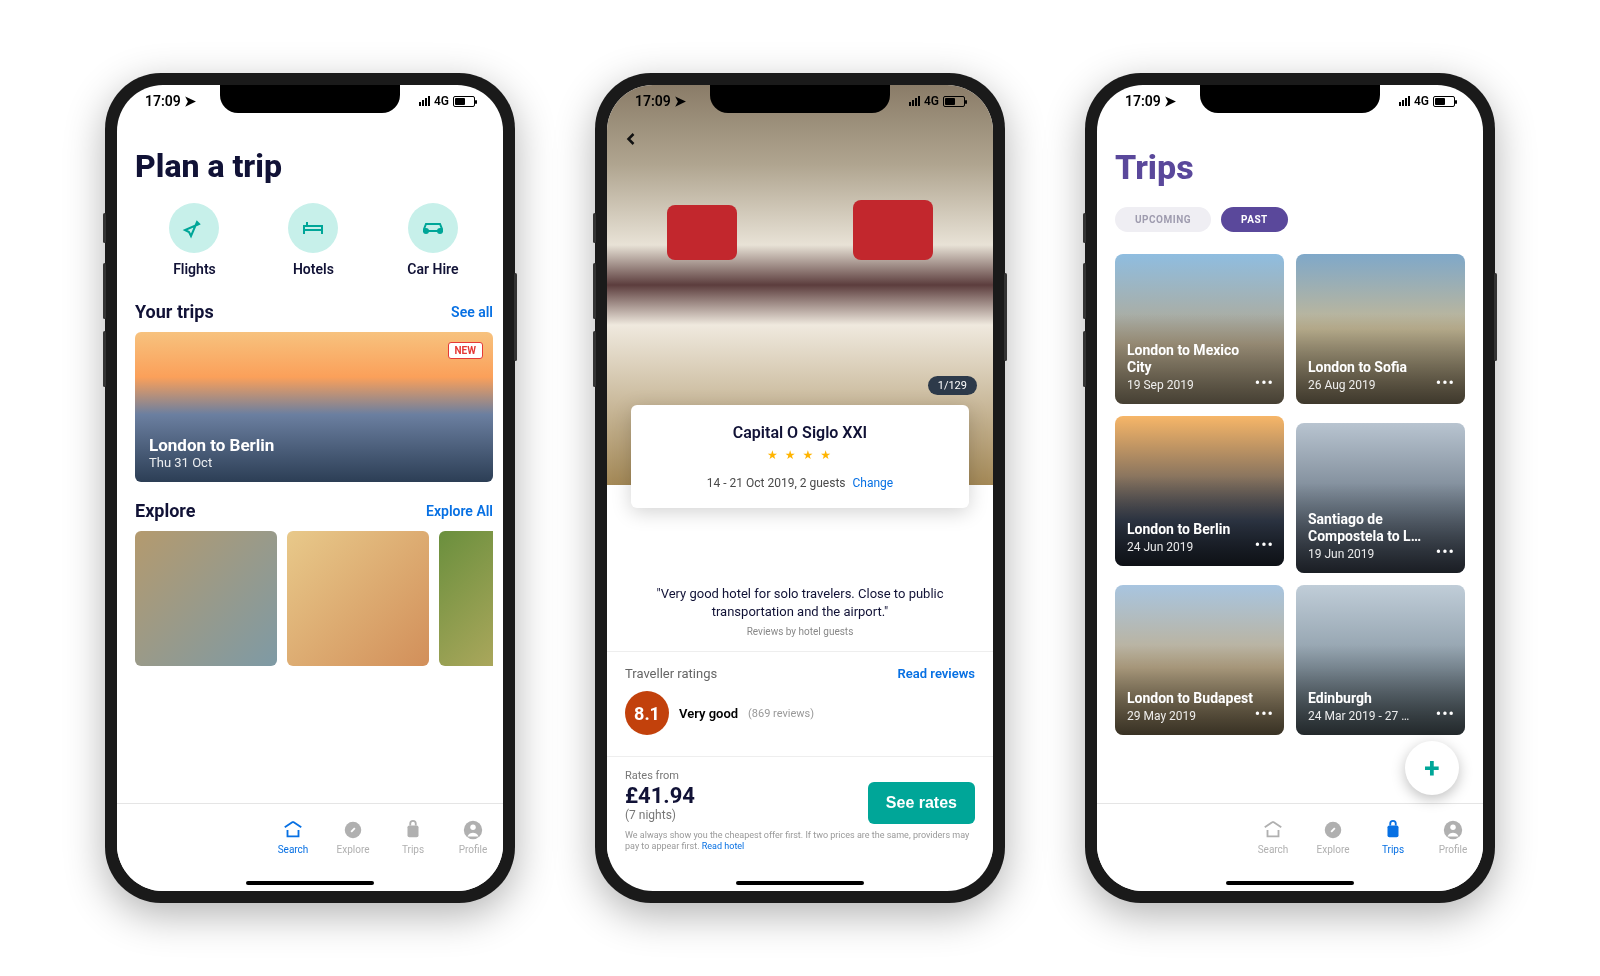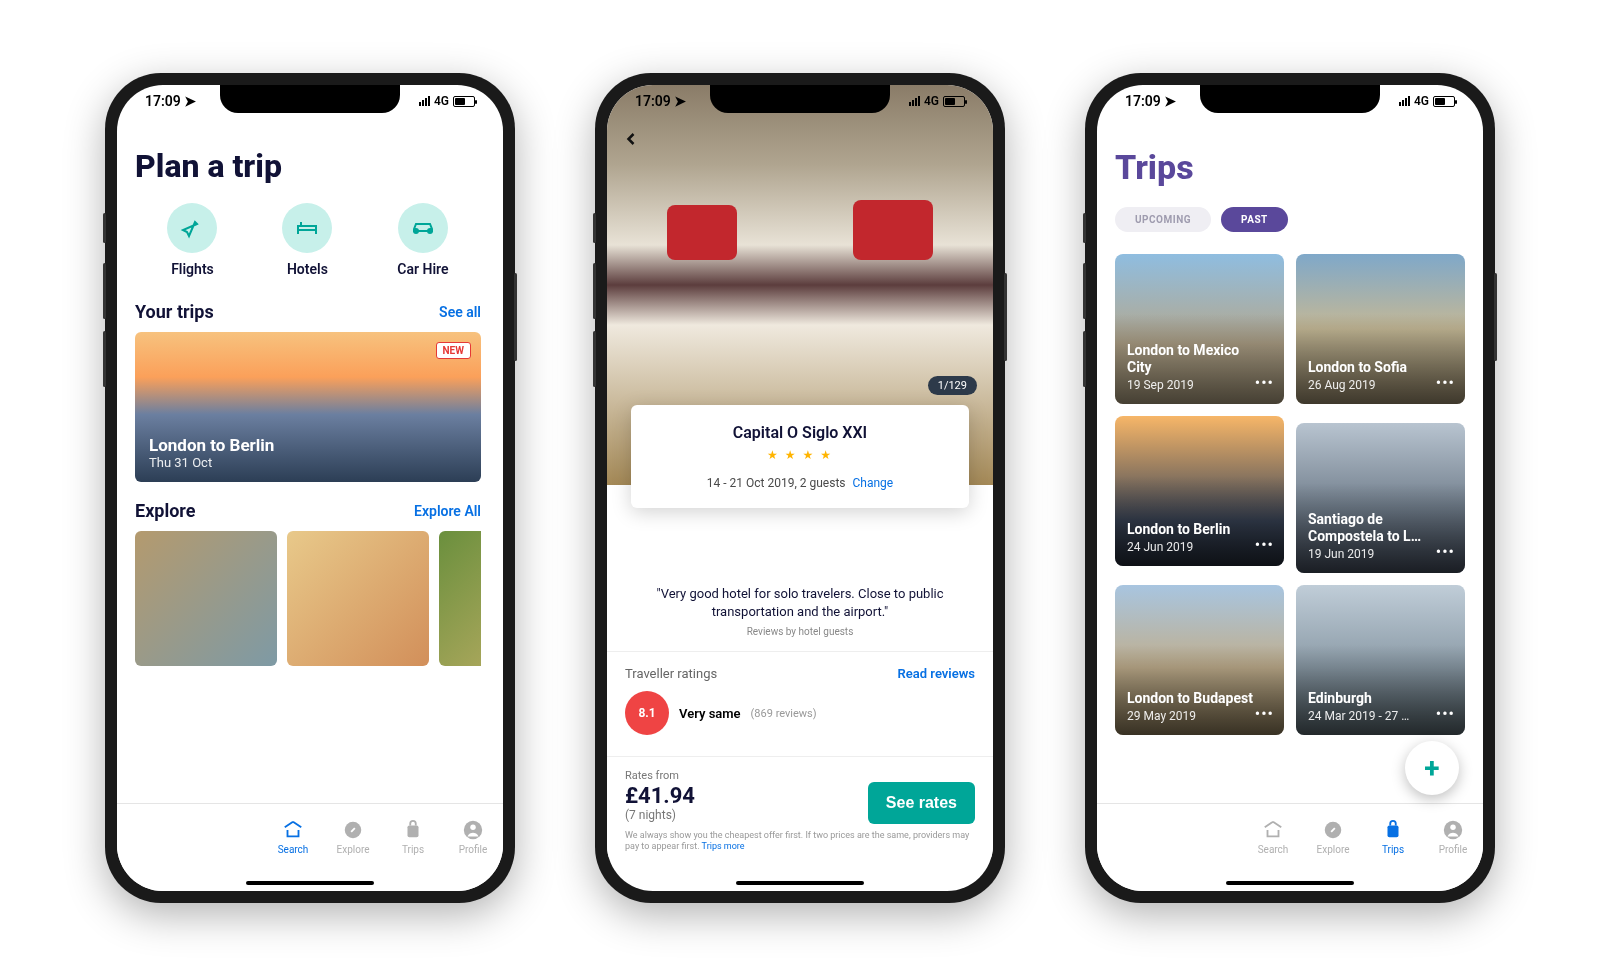--- a/index.html
+++ b/index.html
@@ -77,21 +77,21 @@
     position:absolute; bottom:0; left:0; right:0;
     height:88px; background:#fff;
     border-top:1px solid #e5e5e5;
     display:flex; justify-content:flex-end; align-items:flex-start;
     padding-top:15px;
     z-index:30;
   }
   .tab-item { display:flex; flex-direction:column; align-items:center; gap:3px; font-size:10px; color:#b0b0b0; width:60px; }
   .tab-item.active { color:#0770e3; }
   .tab-icon { width:22px; height:22px; display:flex; align-items:center; justify-content:center; }
-  .content1 { padding:62px 22px 0 18px; }
+  .content1 { padding:62px 10px 0 18px; }
   .h1 { font-size:32px; font-weight:800; color:#111236; margin-bottom:18px; }
   .cat-row { display:flex; justify-content:space-around; margin-bottom:24px; }
   .cat { display:flex; flex-direction:column; align-items:center; gap:8px; }
   .cat-circle { width:50px; height:50px; border-radius:50%; background:#c7f0ea; display:flex; align-items:center; justify-content:center; }
   .cat-label { font-size:14px; font-weight:600; color:#111236; }
   .section-head { display:flex; justify-content:space-between; align-items:center; margin:10px 0; }
   .section-head h3 { font-size:18px; font-weight:700; color:#111236; }
   .link-blue { font-size:14px; font-weight:600; color:#0770e3; }
   .trip-card {
     position:relative; border-radius:6px; overflow:hidden; height:150px; margin-bottom:18px;
@@ -126,21 +126,21 @@
   .stars { color:#ffb400; font-size:12px; letter-spacing:2px; margin-bottom:14px;}
   .hotel-dates { font-size:12px; color:#4a4a4a; }
   .change-link { color:#0770e3; font-size:12px; margin-left:4px;}
   .content2-below { padding: 100px 18px 0 18px; }
   .quote { text-align:center; font-size:13px; color:#111236; line-height:1.35; padding:0 18px;}
   .quote-sub { text-align:center; font-size:10px; color:#888; margin:6px 0 14px 0; }
   .divider { height:1px; background:#eee; margin:0 -18px; }
   .ratings-row { display:flex; justify-content:space-between; align-items:center; padding:14px 0 10px 0;}
   .ratings-label { font-size:13px; color:#666; }
   .rating-line { display:flex; align-items:center; gap:10px; padding-bottom:30px;}
-  .rating-badge { width:44px; height:44px; border-radius:50%; background:#ef4444; color:#fff; font-weight:700; font-size:12px; display:flex; align-items:center; justify-content:center;}
+  .rating-badge { width:44px; height:44px; border-radius:50%; background:#c2410c; color:#fff; font-weight:700; font-size:18px; display:flex; align-items:center; justify-content:center;}
   .rating-text { font-size:13px; font-weight:600;}
   .rating-reviews { font-size:11px; color:#999;}
   .rates-bar { position:absolute; bottom:34px; left:0; right:0; background:#fff; padding:12px 18px 4px 18px; border-top:1px solid #eee; z-index:20;}
   .rates-from { font-size:11px; color:#777; }
   .rates-row { display:flex; justify-content:space-between; align-items:center; }
   .rates-price { font-size:22px; font-weight:700; color:#111236; }
   .rates-nights { font-size:12px; color:#777; }
   .rates-btn { background:#00a698; color:#fff; font-size:16px; font-weight:600; border-radius:6px; padding:12px 18px; border:none;}
   .rates-disclaimer { font-size:9px; color:#999; line-height:1.3; margin-top:6px;}
   .readmore { color:#0770e3; }
@@ -327,35 +327,35 @@
       <div class="content2-below">
         <div class="quote">"Very good hotel for solo travelers. Close to public transportation and the airport."</div>
         <div class="quote-sub">Reviews by hotel guests</div>
         <div class="divider"></div>
         <div class="ratings-row">
           <span class="ratings-label">Traveller ratings</span>
           <span class="link-blue" style="font-size:13px;">Read reviews</span>
         </div>
         <div class="rating-line">
           <div class="rating-badge">8.1</div>
-          <span class="rating-text">Very same</span>
+          <span class="rating-text">Very good</span>
           <span class="rating-reviews">(869 reviews)</span>
         </div>
       </div>
       <div class="rates-bar">
         <div class="rates-from">Rates from</div>
         <div class="rates-row">
           <div>
             <div class="rates-price">£41.94</div>
             <div class="rates-nights">(7 nights)</div>
           </div>
           <button class="rates-btn">See rates</button>
         </div>
         <div class="rates-disclaimer">
-          <span>We always show you the cheapest offer first. If two prices are the same, providers may pay to appear first. </span><span class="readmore">Trips more</span>
+          <span>We always show you the cheapest offer first. If two prices are the same, providers may pay to appear first. </span><span class="readmore">Read hotel</span>
         </div>
       </div>
     </div>
     <div class="home-indicator"></div>
   </div>
 </div>
 
 <div class="phone">
   <div class="side-btn sb-left1"></div>
   <div class="side-btn sb-left2"></div>

